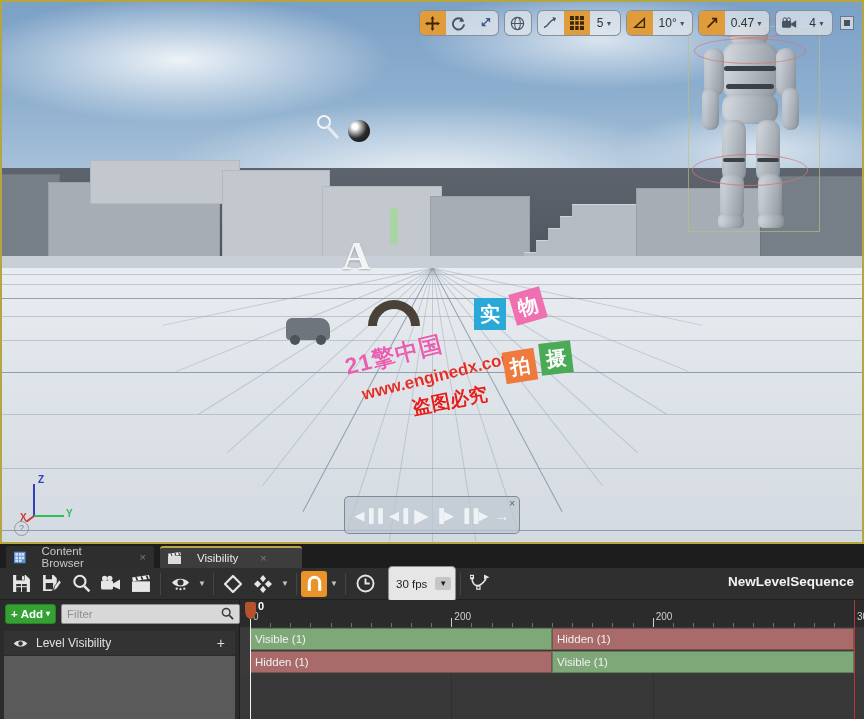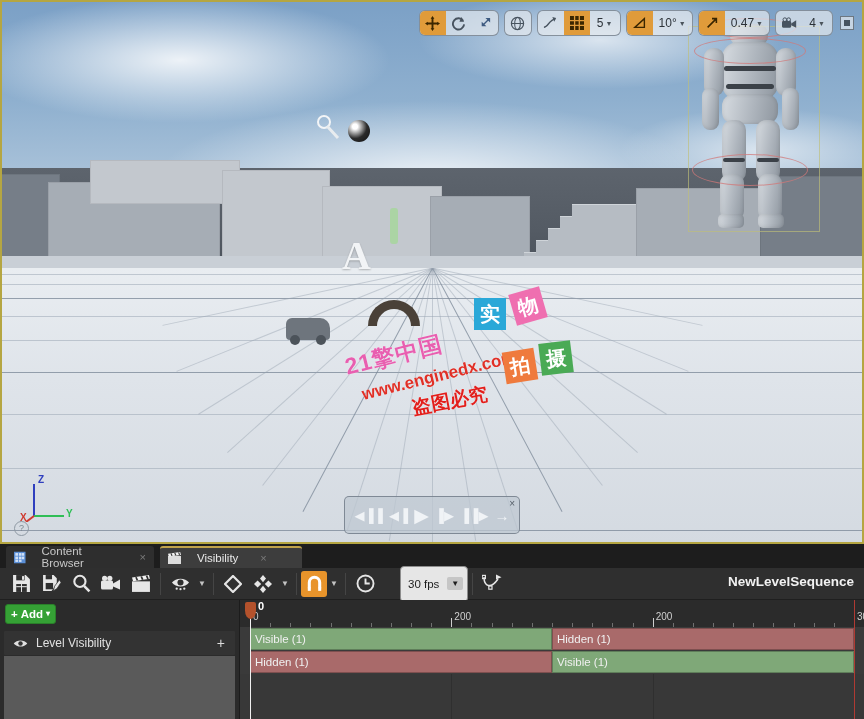--- a/index.html
+++ b/index.html
@@ -171,21 +171,21 @@
   .sq-toolbar {
     position: relative; height: 32px; background: #2f2f2f;
     border-bottom: 1px solid #1f1f1f; display: flex; align-items: center; padding-left: 6px;
   }
   .ti { width: 30px; height: 26px; display: flex; align-items: center; justify-content: center;
         color: #e2e2e2; }
   .ti.orange { background: #e8942b; border-radius: 3px; width: 26px; color: #2a1a00; }
   .tsep { width: 1px; height: 22px; background: #454545; margin: 0 4px; }
   .tcaret { width: 14px; display:flex;align-items:center;justify-content:center; color:#c3c3c3; font-size:8px; }
   .fps-box {
-    margin-left: 20px; height: 36px; background: #e6e6e6; border: 1px solid #8d8d8d;
+    margin-left: 8px; height: 36px; background: #e6e6e6; border: 1px solid #8d8d8d;
     border-radius: 4px; display: flex; align-items: center; padding: 0 4px 0 7px;
     color: #1d1d1d; font-size: 11.5px; gap: 8px;
   }
   .fps-box .ar { font-size: 8px; background:#c6c6c6; padding:2px 4px; border-radius:2px; }
   .seq-title {
     position: absolute; right: 10px; top: 6px; color: #f2f2f2;
     font-size: 13.5px; font-weight: 700;
   }
 
   .sq-body { position: relative; height: 119px; display: flex; }
@@ -604,20 +604,27 @@
   </div>
 
   <div class="sq-body">
 
     <div class="track-panel">
       <div class="tp-head">
         <div class="add-btn">
           <span>+</span>
           <span>Add</span>
           <span style="font-size:8px;">▾</span>
+        </div>
+        <div class="filter-box">
+          <input type="text" placeholder="Filter" style="">
+          <svg width="13" height="13" viewBox="0 0 14 14">
+            <circle cx="5.6" cy="5.6" r="4.1" fill="none" stroke="#3a3a3a" stroke-width="1.6"></circle>
+            <line x1="8.8" y1="8.8" x2="13" y2="13" stroke="#3a3a3a" stroke-width="1.9"></line>
+          </svg>
         </div>
       </div>
       <div class="track-row">
         <svg width="15" height="11" viewBox="0 0 20 13">
           <path d="M1 6.5 C5 1 15 1 19 6.5 C15 12 5 12 1 6.5 Z" fill="#e0e0e0"></path>
           <circle cx="10" cy="6.5" r="3" fill="#333"></circle>
         </svg>
         <span>Level Visibility</span>
         <span class="plus">+</span>
       </div>

